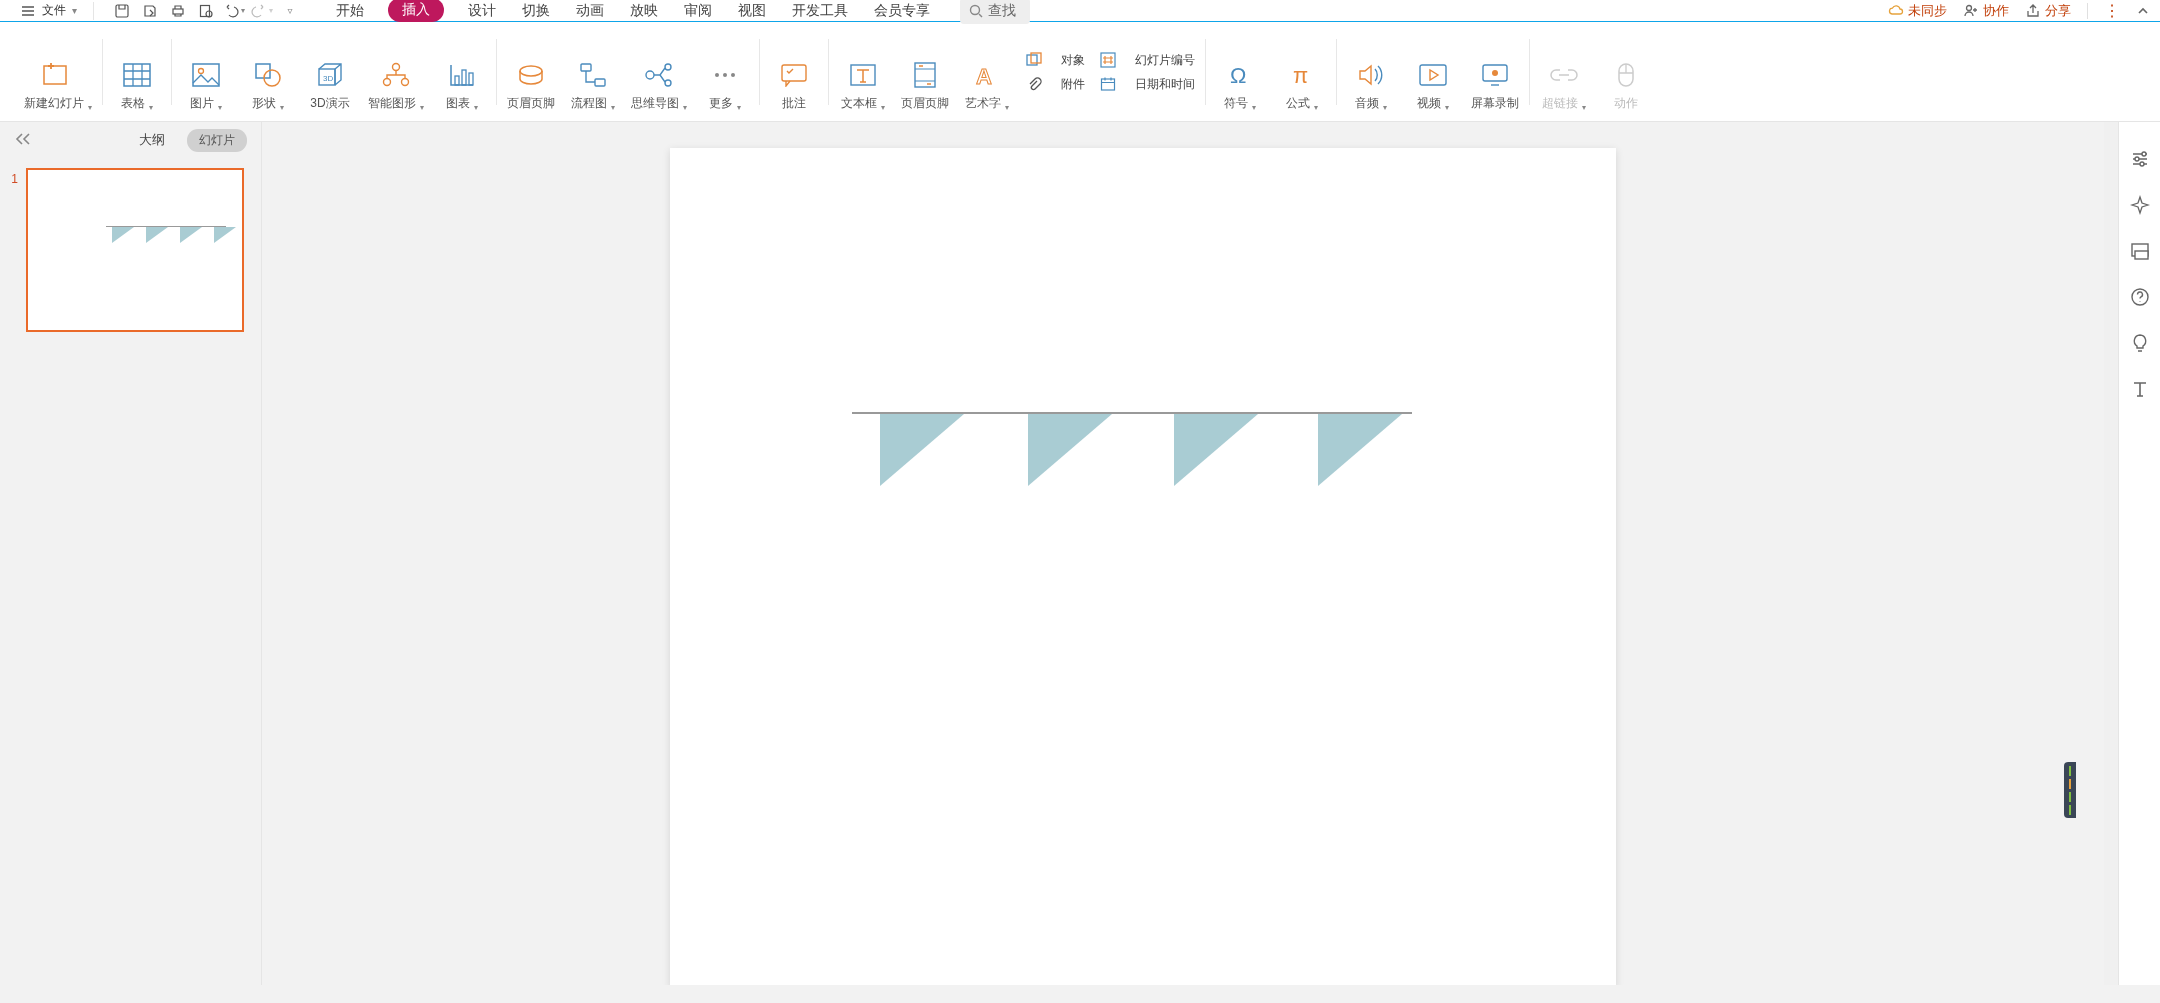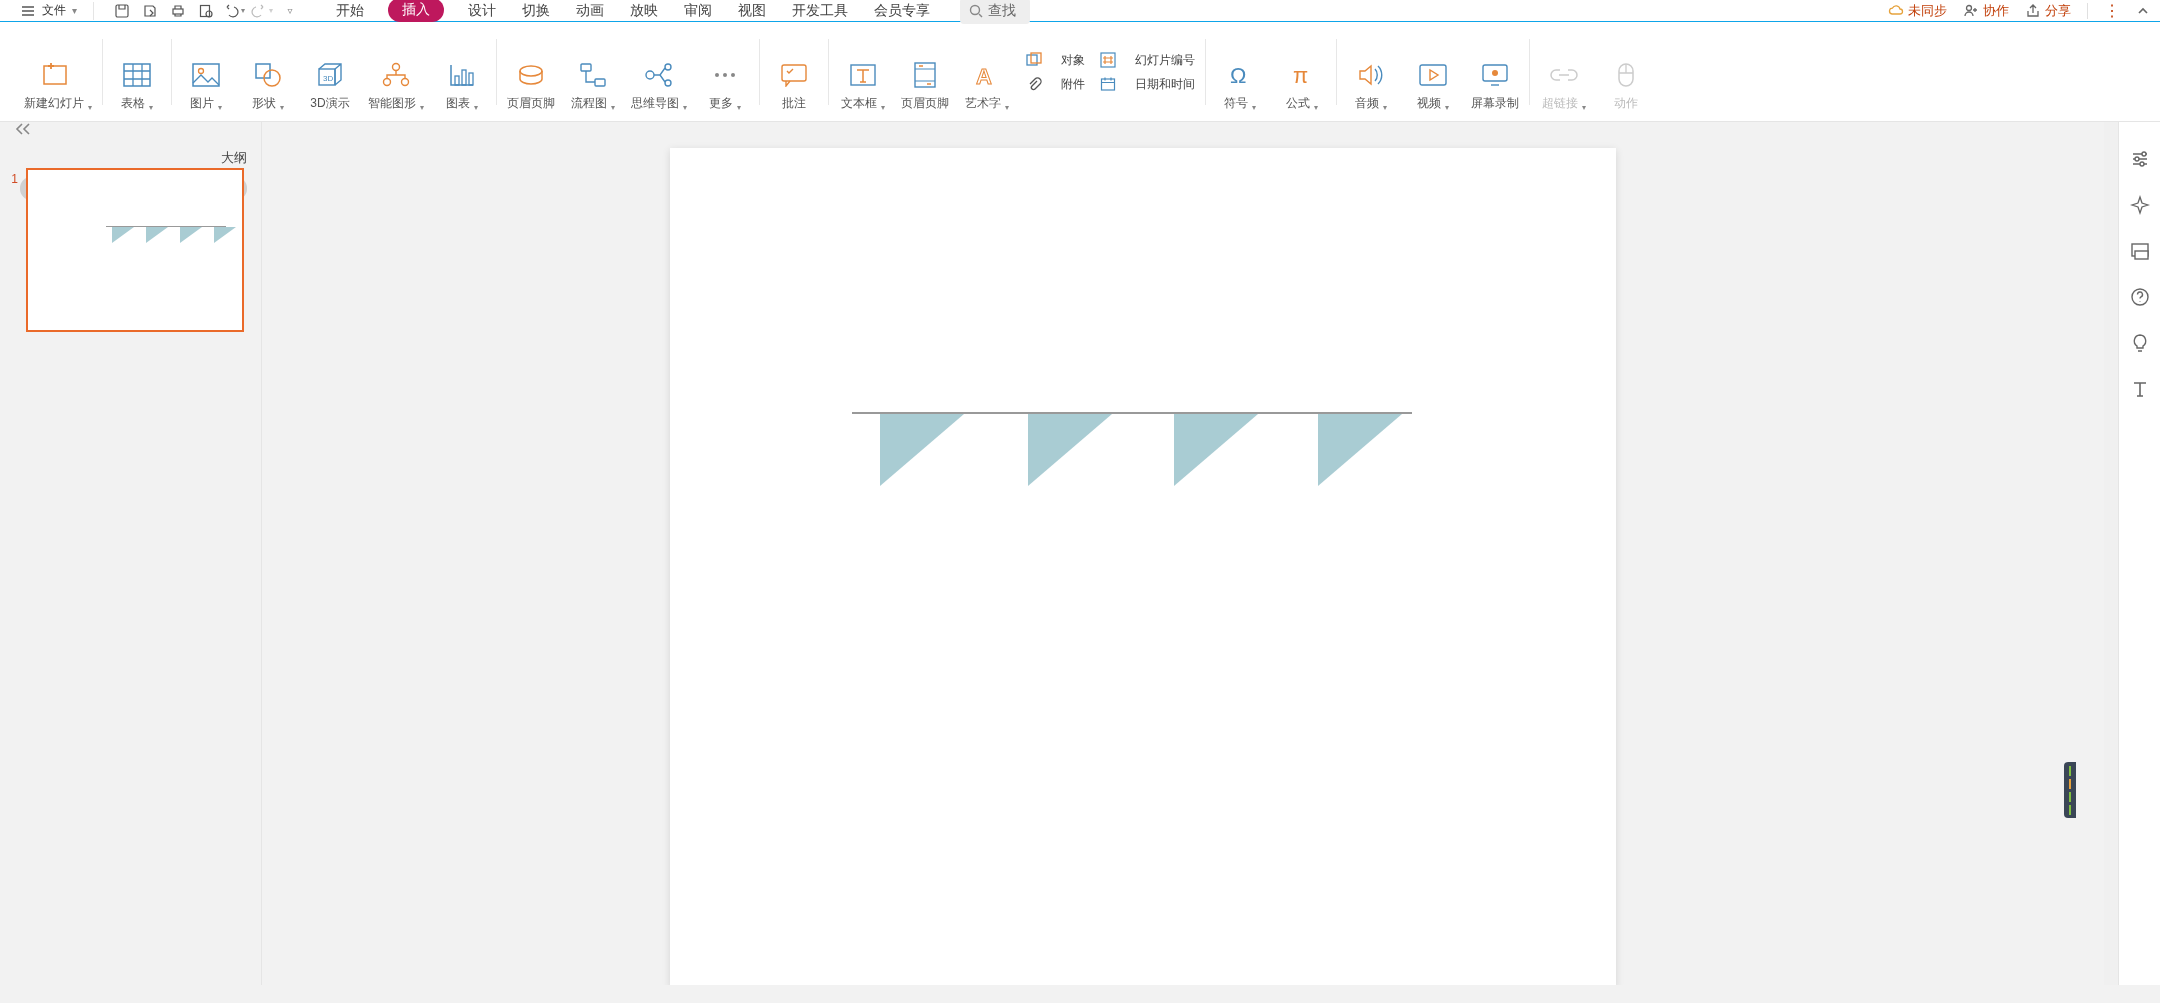--- a/index.html
+++ b/index.html
@@ -138,23 +138,23 @@
 .left-pane {
   width: 262px;
   background: #f2f2f2;
   border-right: 1px solid #e5e5e5;
   display:flex;
   flex-direction:column;
 }
 .left-header {
   height: 36px;
   display:flex;
-  gap:10px;
+  align-items: center;
+  gap:16px;
   padding: 0 14px;
-  flex-direction: column;
 }
 .collapse-btn { color:#888; cursor:pointer; }
 .outline-tab { font-size:13px; color:#444; cursor:pointer; margin-left:auto; }
 .slides-tab {
   margin-left: 6px;
   background:#d0d0d0;
   color:#555;
   font-size:12px;
   padding:3px 12px;
   border-radius:11px;

